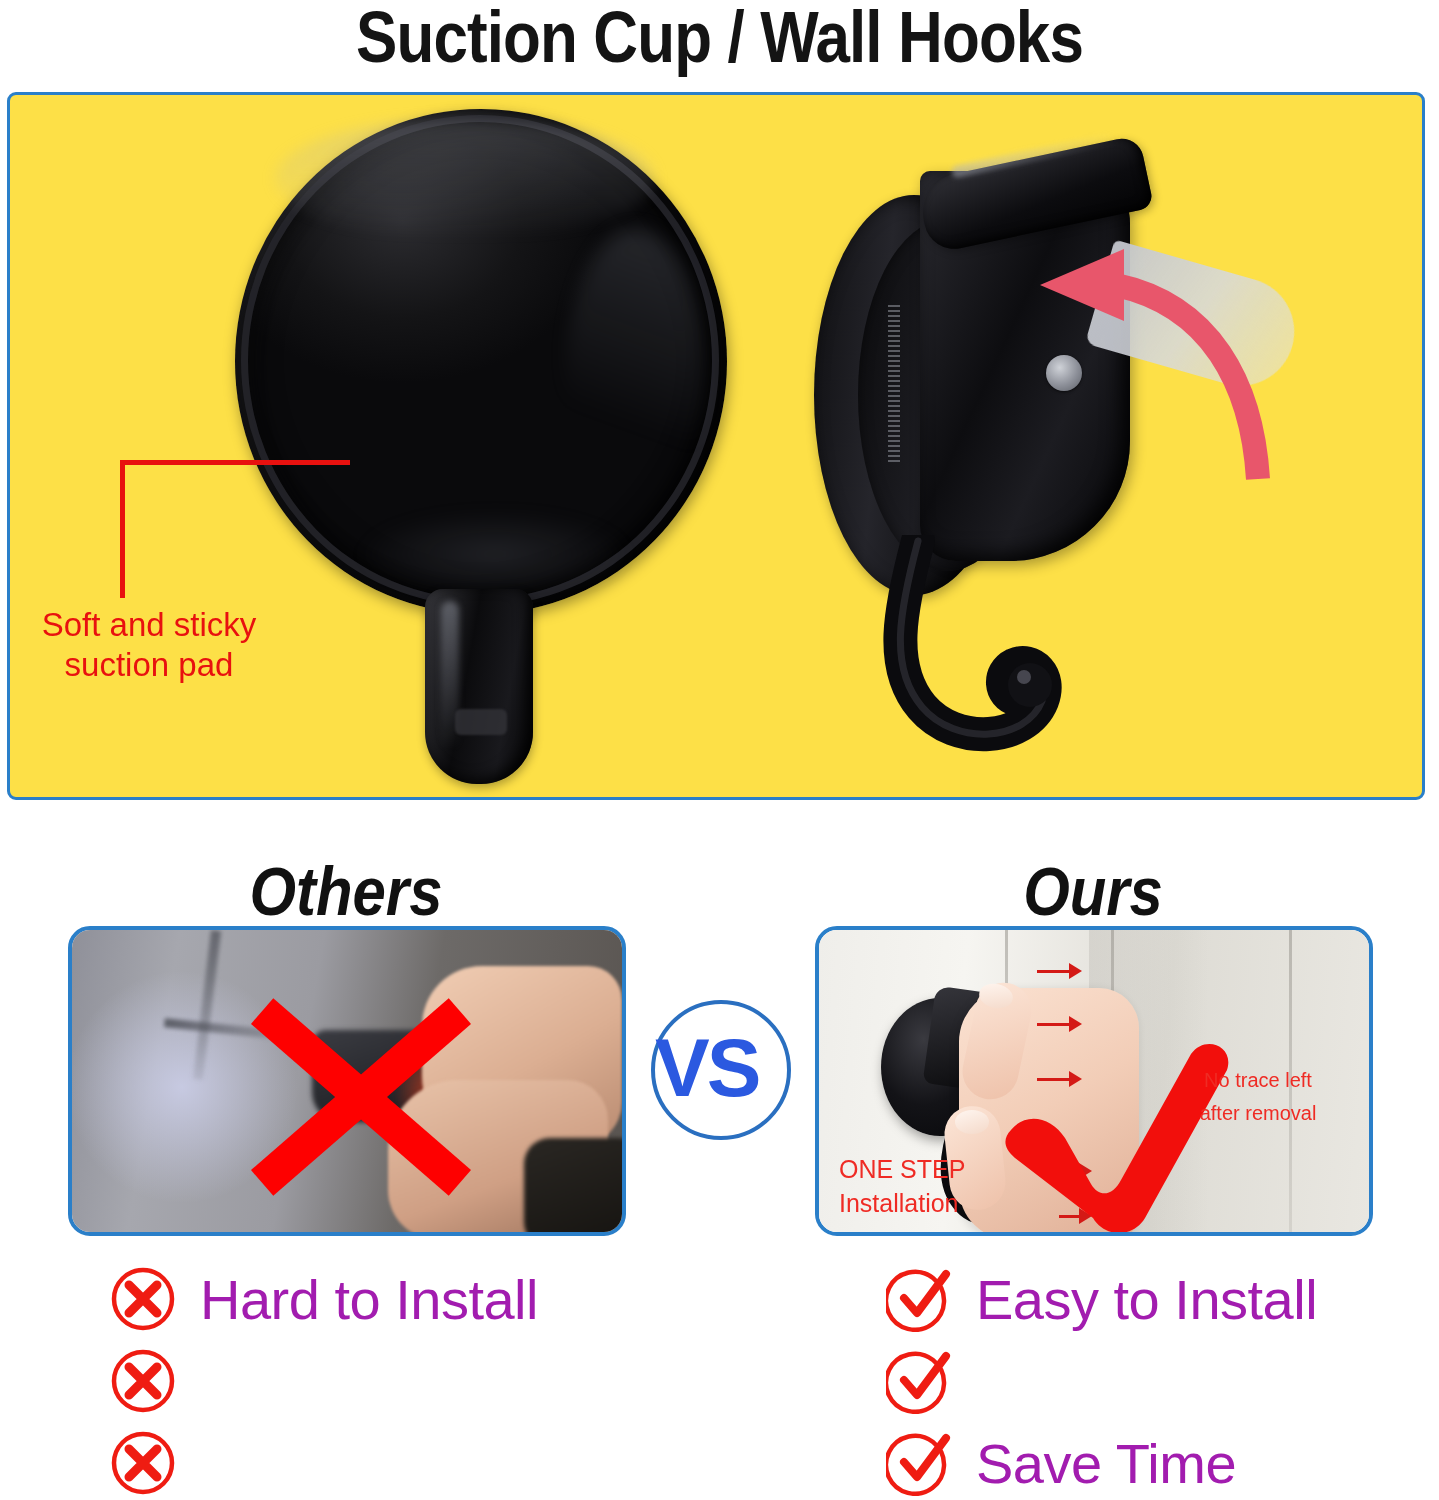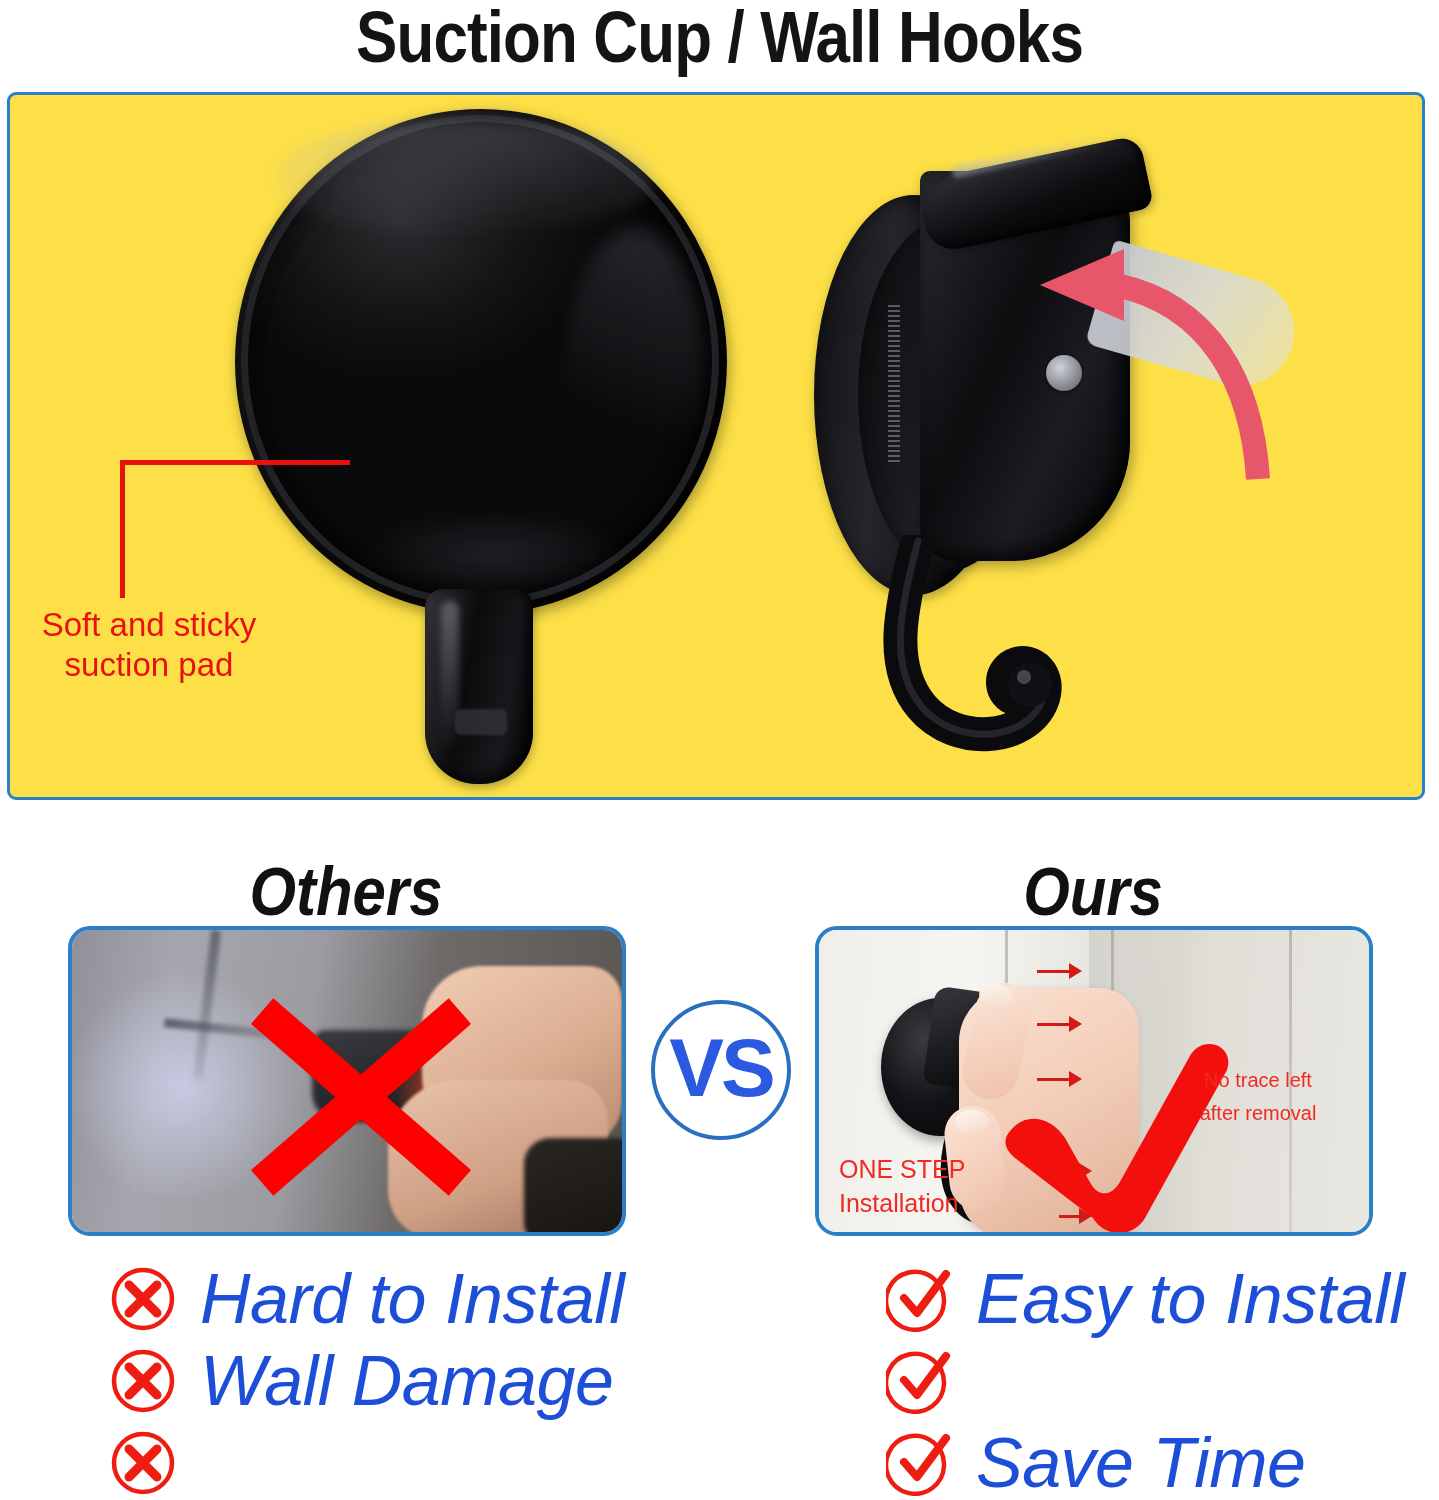--- a/index.html
+++ b/index.html
@@ -487,21 +487,21 @@
     position: absolute;
     left: 651px;
     top: 1000px;
     width: 140px;
     height: 140px;
     border-radius: 50%;
     border: 4px solid #2a6fc0;
     background: #ffffff;
     display: flex;
     align-items: center;
-    justify-content: center;
+    justify-content: flex-start;
     box-sizing: border-box;
   }
   .vs-text {
     font-family: "Liberation Sans Narrow", "Liberation Sans", sans-serif;
     font-weight: bold;
     font-size: 82px;
     color: #2b59e0;
     letter-spacing: -3px;
     line-height: 1;
     transform: translateY(-2px);
@@ -520,26 +520,25 @@
     align-items: center;
     height: 82px;
   }
   .benefit-icon {
     width: 66px;
     height: 66px;
     flex: 0 0 66px;
     margin-right: 24px;
   }
   .benefit-label {
-    font-size: 70px;
-    color: #1d4ed8;
+    font-size: 56px;
+    color: #a21caf;
     font-family: "Liberation Sans", sans-serif;
     white-space: nowrap;
     letter-spacing: -0.5px;
-    font-style: italic;
   }
 </style>
 </head>
 <body>
 
 <div class="page-title">Suction Cup / Wall Hooks</div>
 
 <div class="hero-panel">
 
   <div class="front-view">
@@ -672,21 +671,20 @@
     <span class="benefit-label">Hard to Install</span>
   </div>
 
   <div class="benefit-row">
     <span class="benefit-icon">
       <svg width="66" height="66" viewBox="0 0 66 66">
         <circle cx="33" cy="33" r="29" fill="none" stroke="#ef1c12" stroke-width="4.5"></circle>
         <path d="M19 19 L47 47 M47 19 L19 47" stroke="#ef1c12" stroke-width="9" stroke-linecap="round"></path>
       </svg>
     </span>
-    <span class="benefit-label">Wall Damage</span>
   </div>
 
   <div class="benefit-row">
     <span class="benefit-icon">
       <svg width="66" height="66" viewBox="0 0 66 66">
         <circle cx="33" cy="33" r="29" fill="none" stroke="#ef1c12" stroke-width="4.5"></circle>
         <path d="M19 19 L47 47 M47 19 L19 47" stroke="#ef1c12" stroke-width="9" stroke-linecap="round"></path>
       </svg>
     </span>
   </div>

